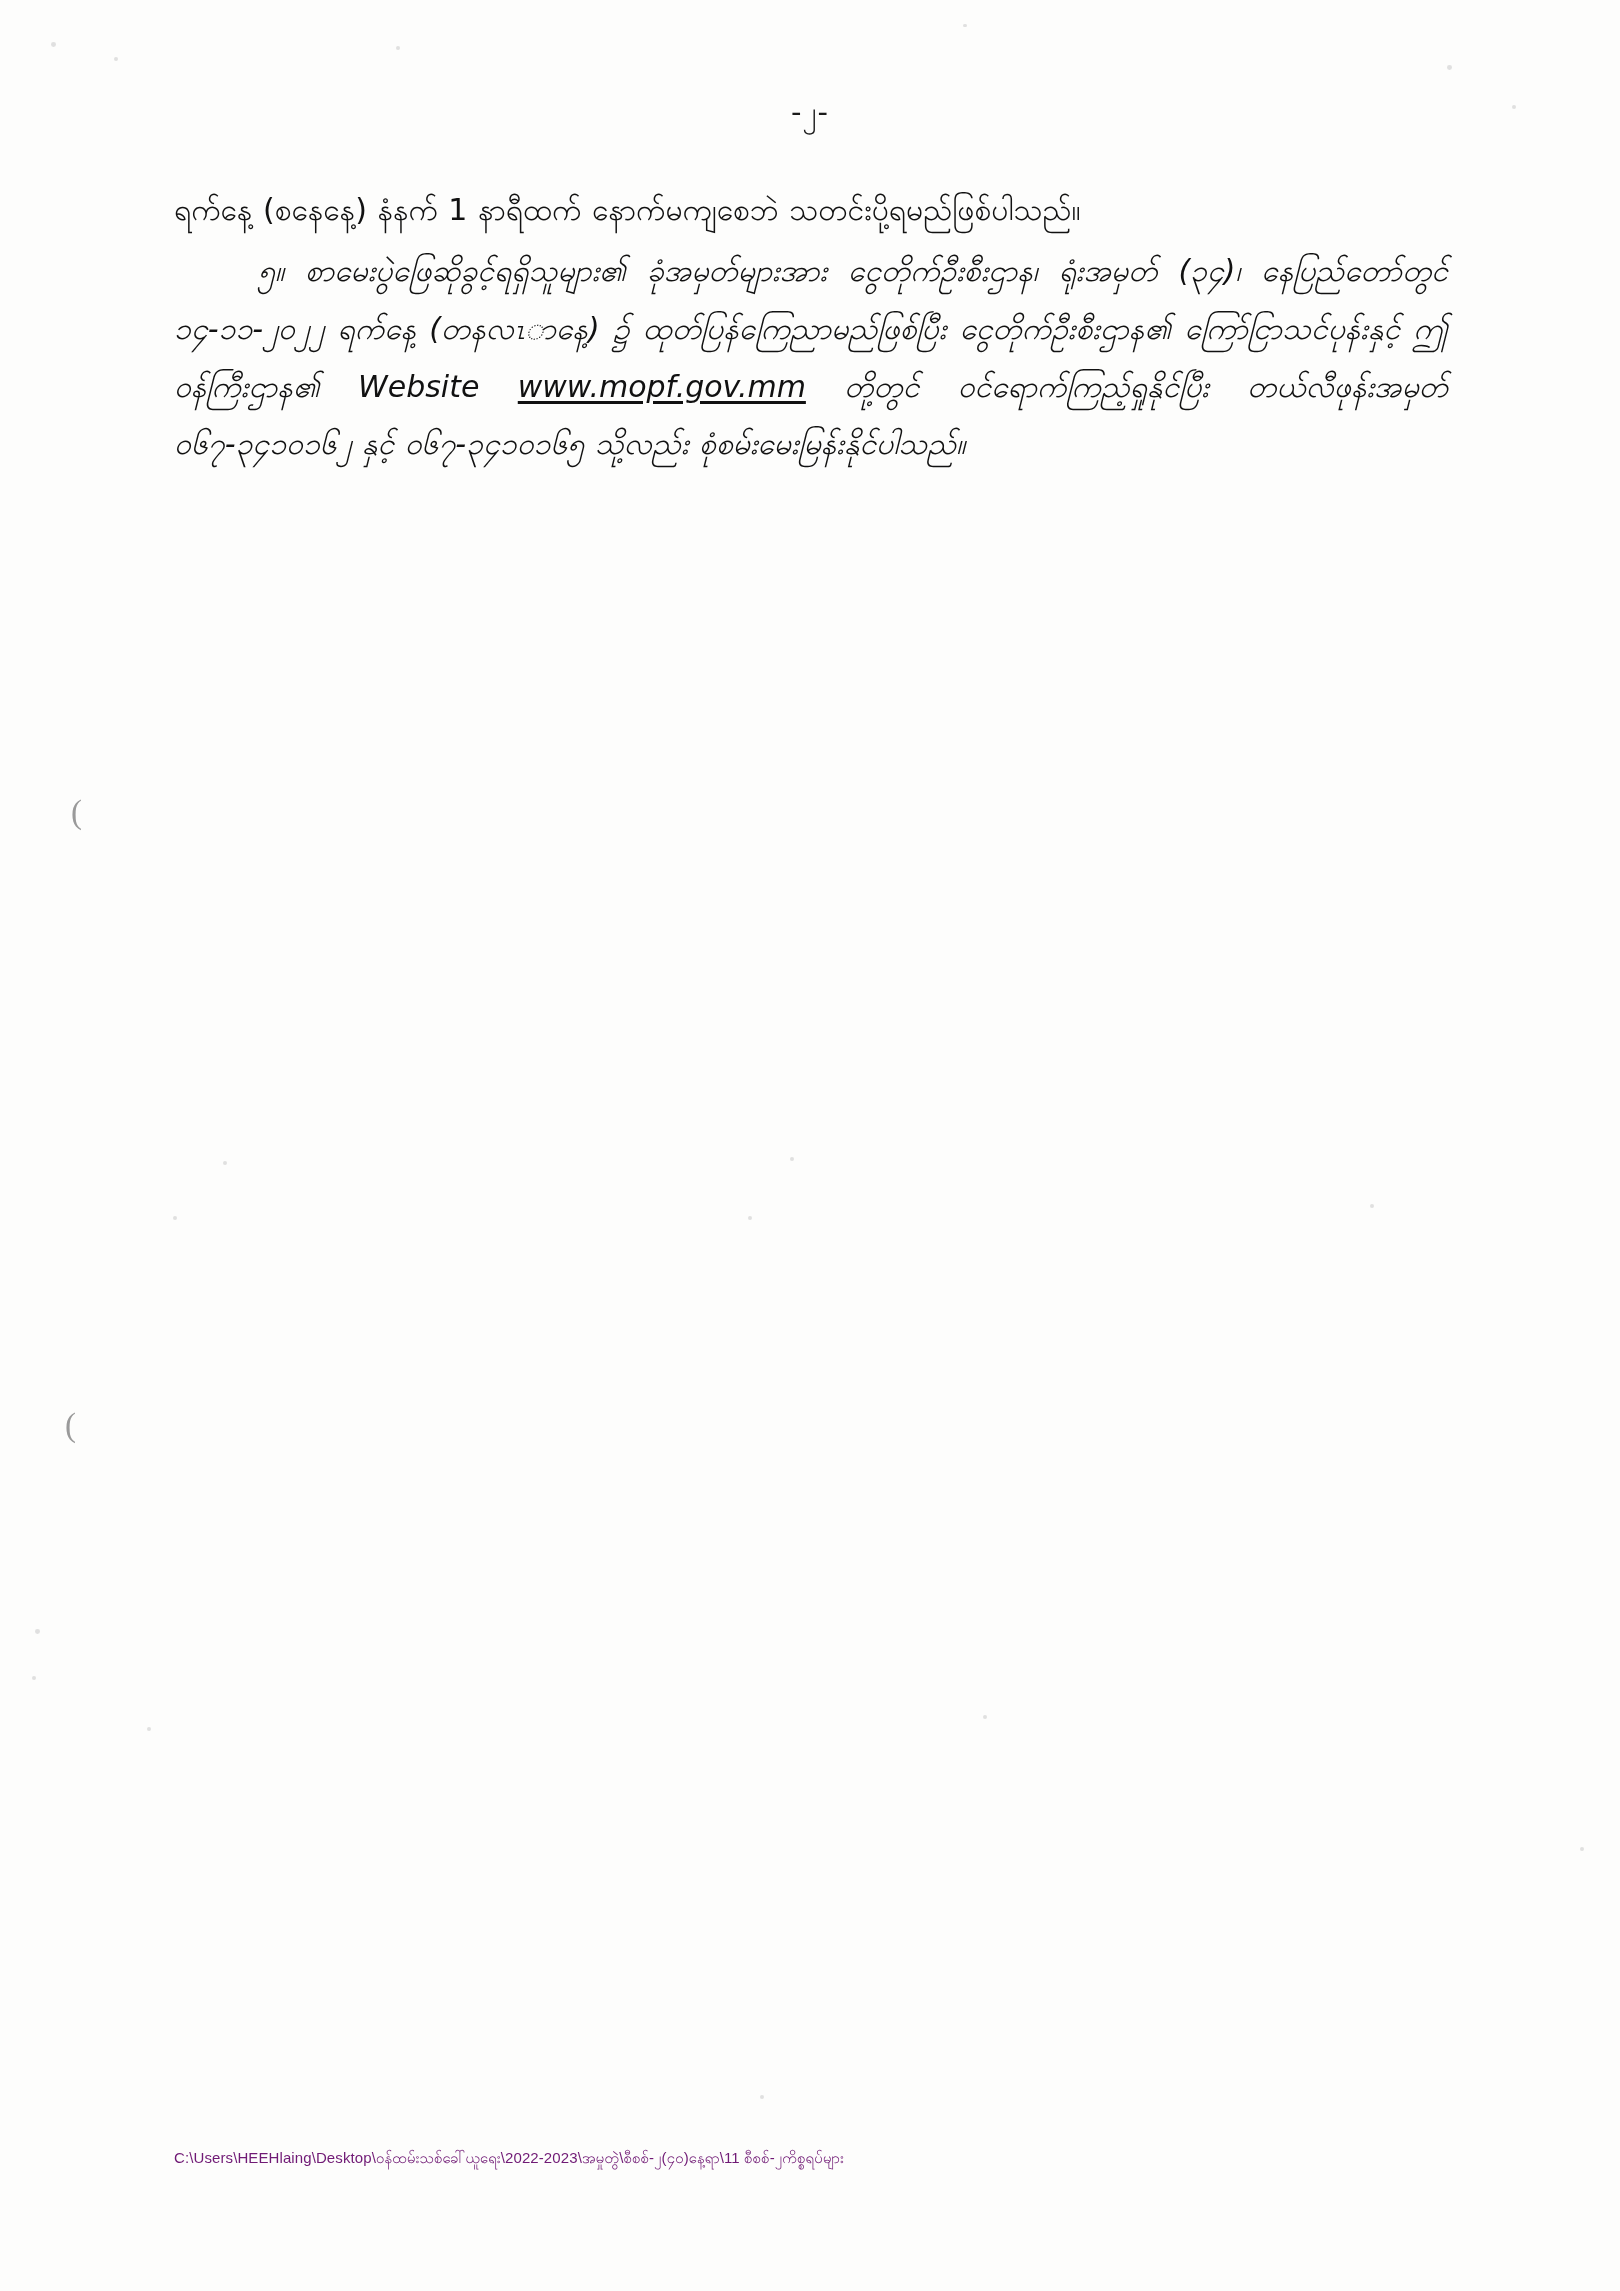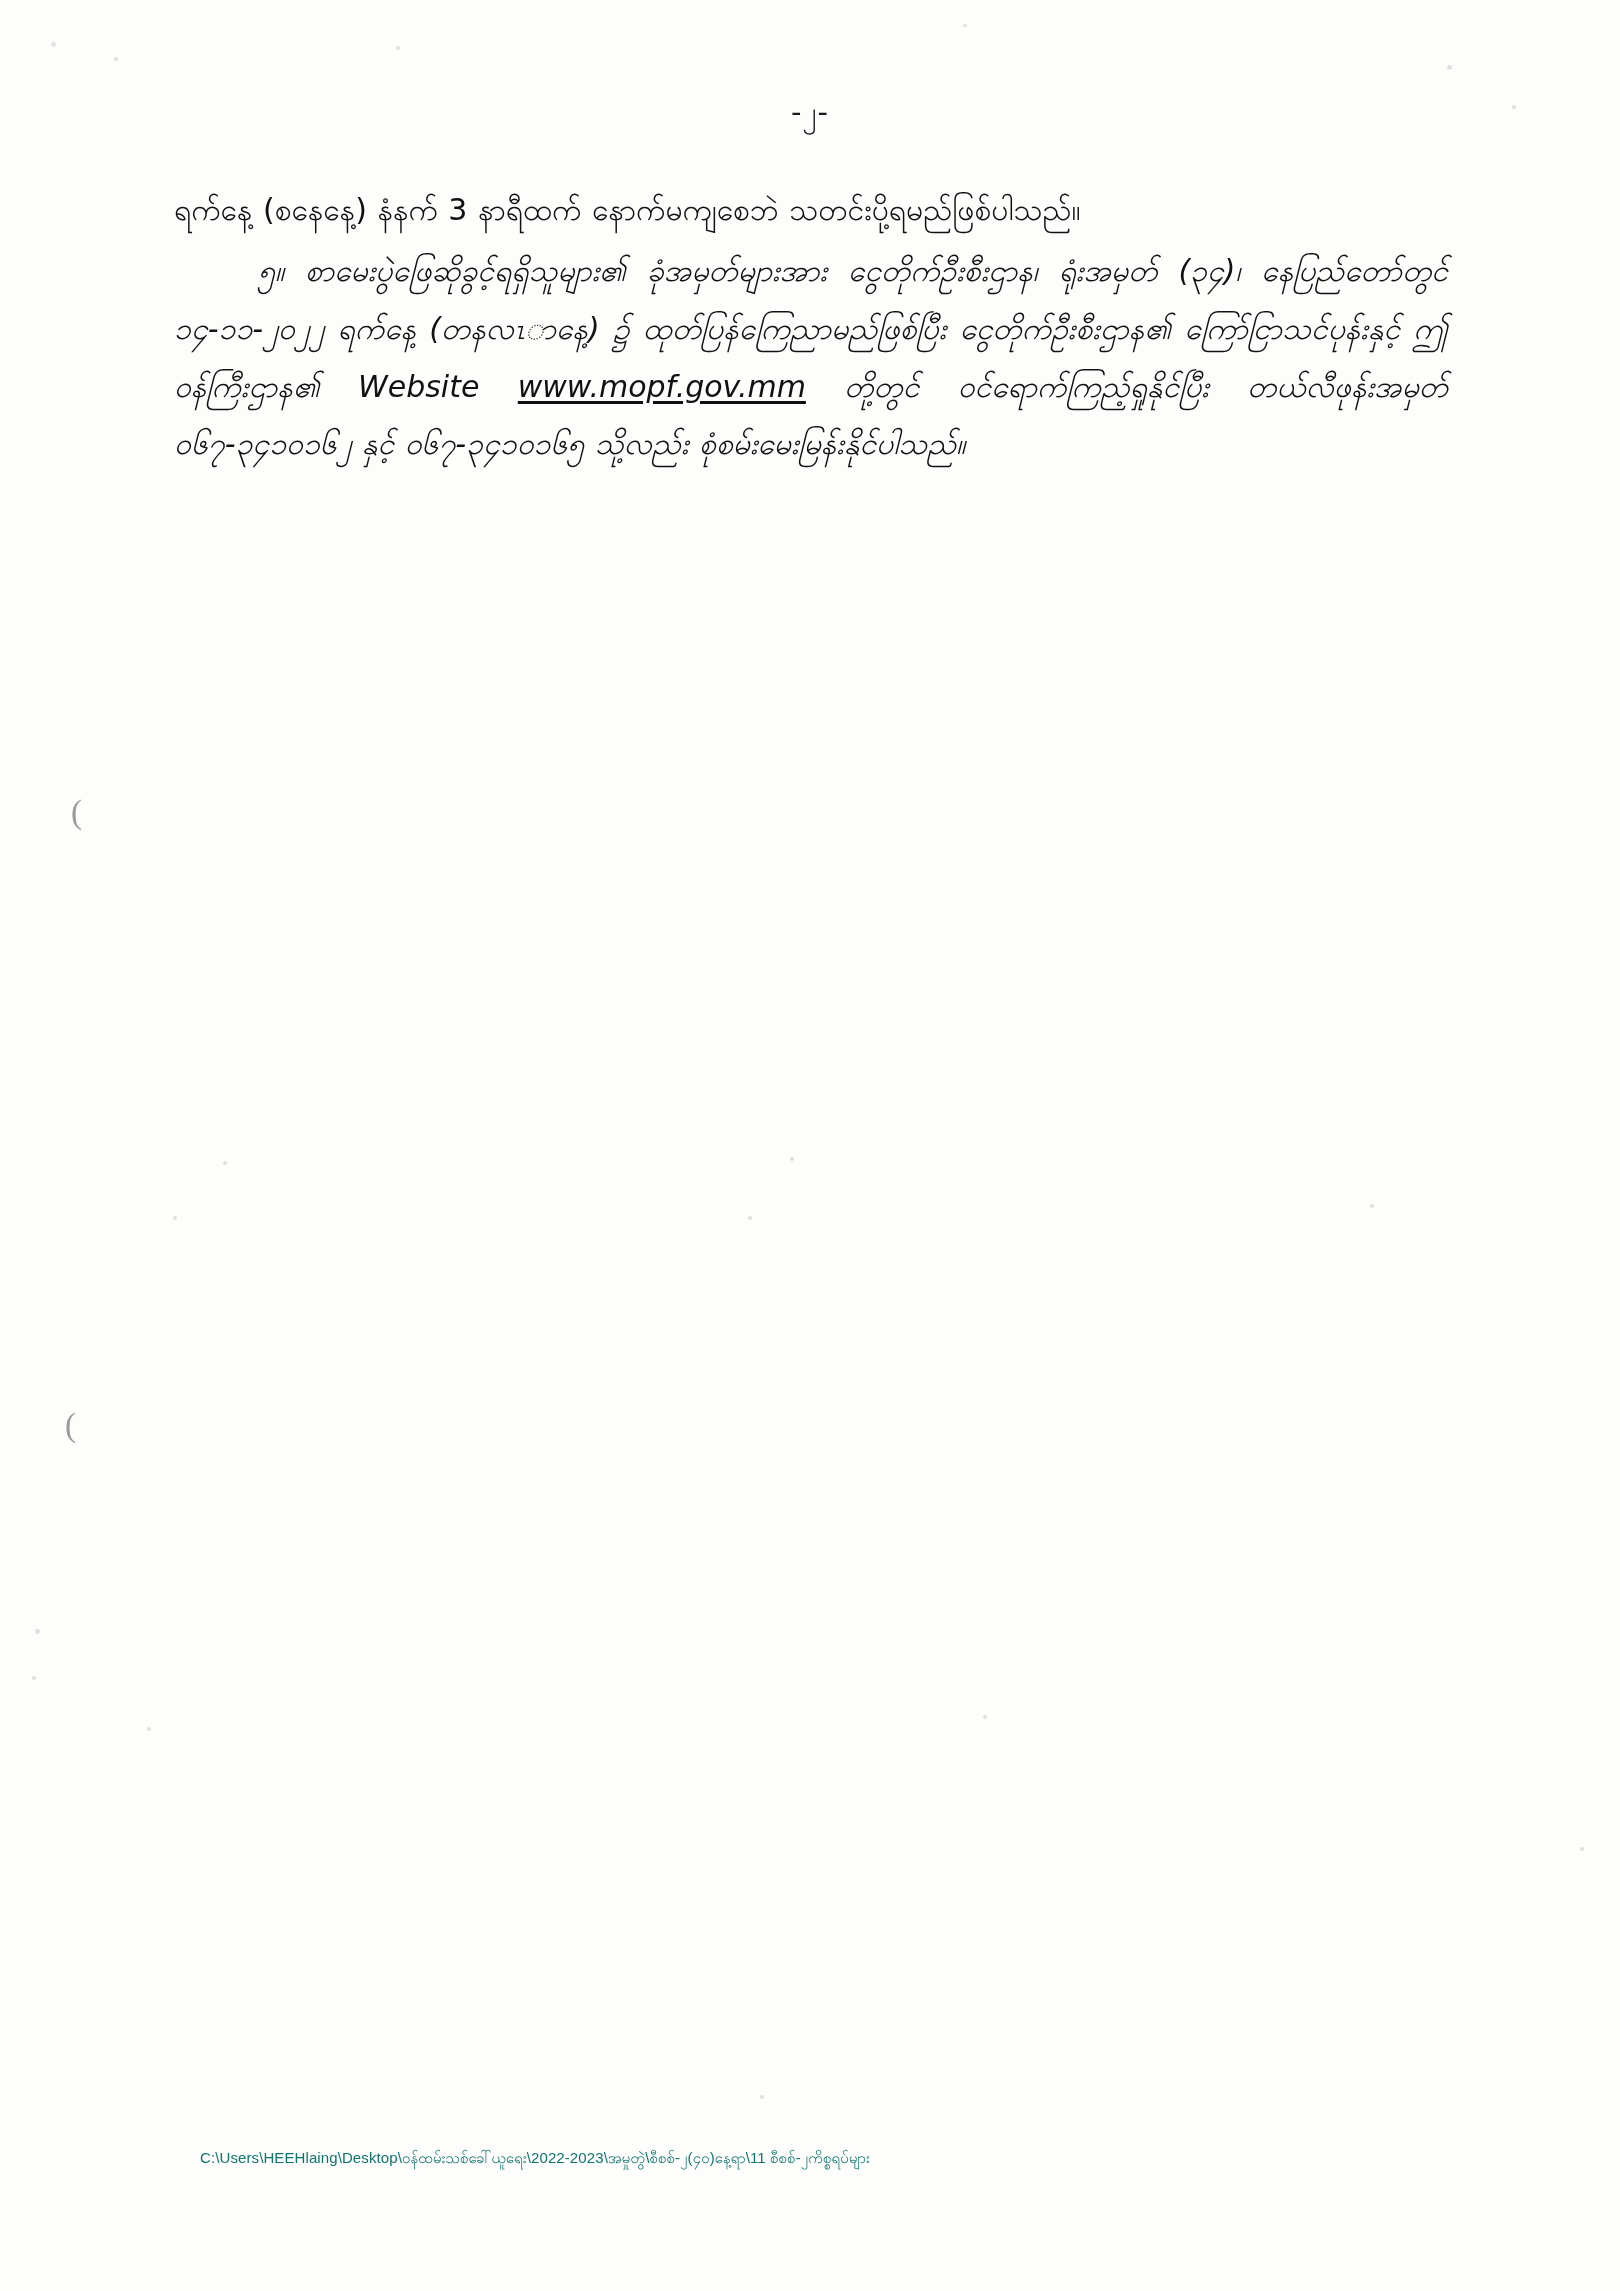--- a/index.html
+++ b/index.html
@@ -63,24 +63,23 @@
     color: #111111;
     text-decoration: underline;
     text-underline-offset: 3.9px;
   }
   .footer-path {
     position: absolute;
     left: 174px;
     top: 2148px;
     font-size: 15px;
     font-family: "Liberation Sans", sans-serif;
-    color: #0f766e;
+    color: #701a75;
     letter-spacing: 0.1px;
     white-space: nowrap;
-    margin-left: 26px;
   }
   .edge-mark {
     position: absolute;
     color: #9a9a9a;
     font-size: 33px;
     font-family: "Liberation Serif", serif;
   }
 </style>
 </head>
 <body>
@@ -105,21 +104,21 @@
   <div class="speck" style="left:1580px;top:1847px;width:3.9px;height:3.9px;"></div>
   <div class="speck" style="left:983px;top:1715px;width:3.9px;height:3.9px;"></div>
 
   <div class="edge-mark" style="left:71px;top:794px;">(</div>
   <div class="edge-mark" style="left:65px;top:1407px;">(</div>
 
   <div class="page-number">-၂-</div>
 
   <div class="content">
 
-    <p class="para">ရက်နေ့ (စနေနေ့) နံနက် 3 နာရီထက် နောက်မကျစေဘဲ သတင်းပို့ရမည်ဖြစ်ပါသည်။</p>
+    <p class="para">ရက်နေ့ (စနေနေ့) နံနက် 1 နာရီထက် နောက်မကျစေဘဲ သတင်းပို့ရမည်ဖြစ်ပါသည်။</p>
 
     <p class="para indent">
       <span class="num">၅။</span>
       <span>စာမေးပွဲဖြေဆိုခွင့်ရရှိသူများ၏ ခုံအမှတ်များအား ငွေတိုက်ဦးစီးဌာန၊ ရုံးအမှတ် (၃၄)၊ နေပြည်တော်တွင် ၁၄-၁၁-၂၀၂၂ ရက်နေ့ (တနလၤာနေ့) ၌ ထုတ်ပြန်ကြေညာမည်ဖြစ်ပြီး ငွေတိုက်ဦးစီးဌာန၏ ကြော်ငြာသင်ပုန်းနှင့် ဤဝန်ကြီးဌာန၏ Website </span><a class="link" href="#">www.mopf.gov.mm</a><span> တို့တွင် ဝင်ရောက်ကြည့်ရှုနိုင်ပြီး တယ်လီဖုန်းအမှတ် ၀၆၇-၃၄၁၀၁၆၂ နှင့် ၀၆၇-၃၄၁၀၁၆၅ သို့လည်း စုံစမ်းမေးမြန်းနိုင်ပါသည်။</span>
     </p>
 
 
   </div>
 
   <div class="footer-path">C:\Users\HEEHlaing\Desktop\ဝန်ထမ်းသစ်ခေါ်ယူရေး\2022-2023\အမှုတွဲ\စီစစ်-၂(၄၀)နေ့ရာ\11 စီစစ်-၂ကိစ္စရပ်များ</div>

